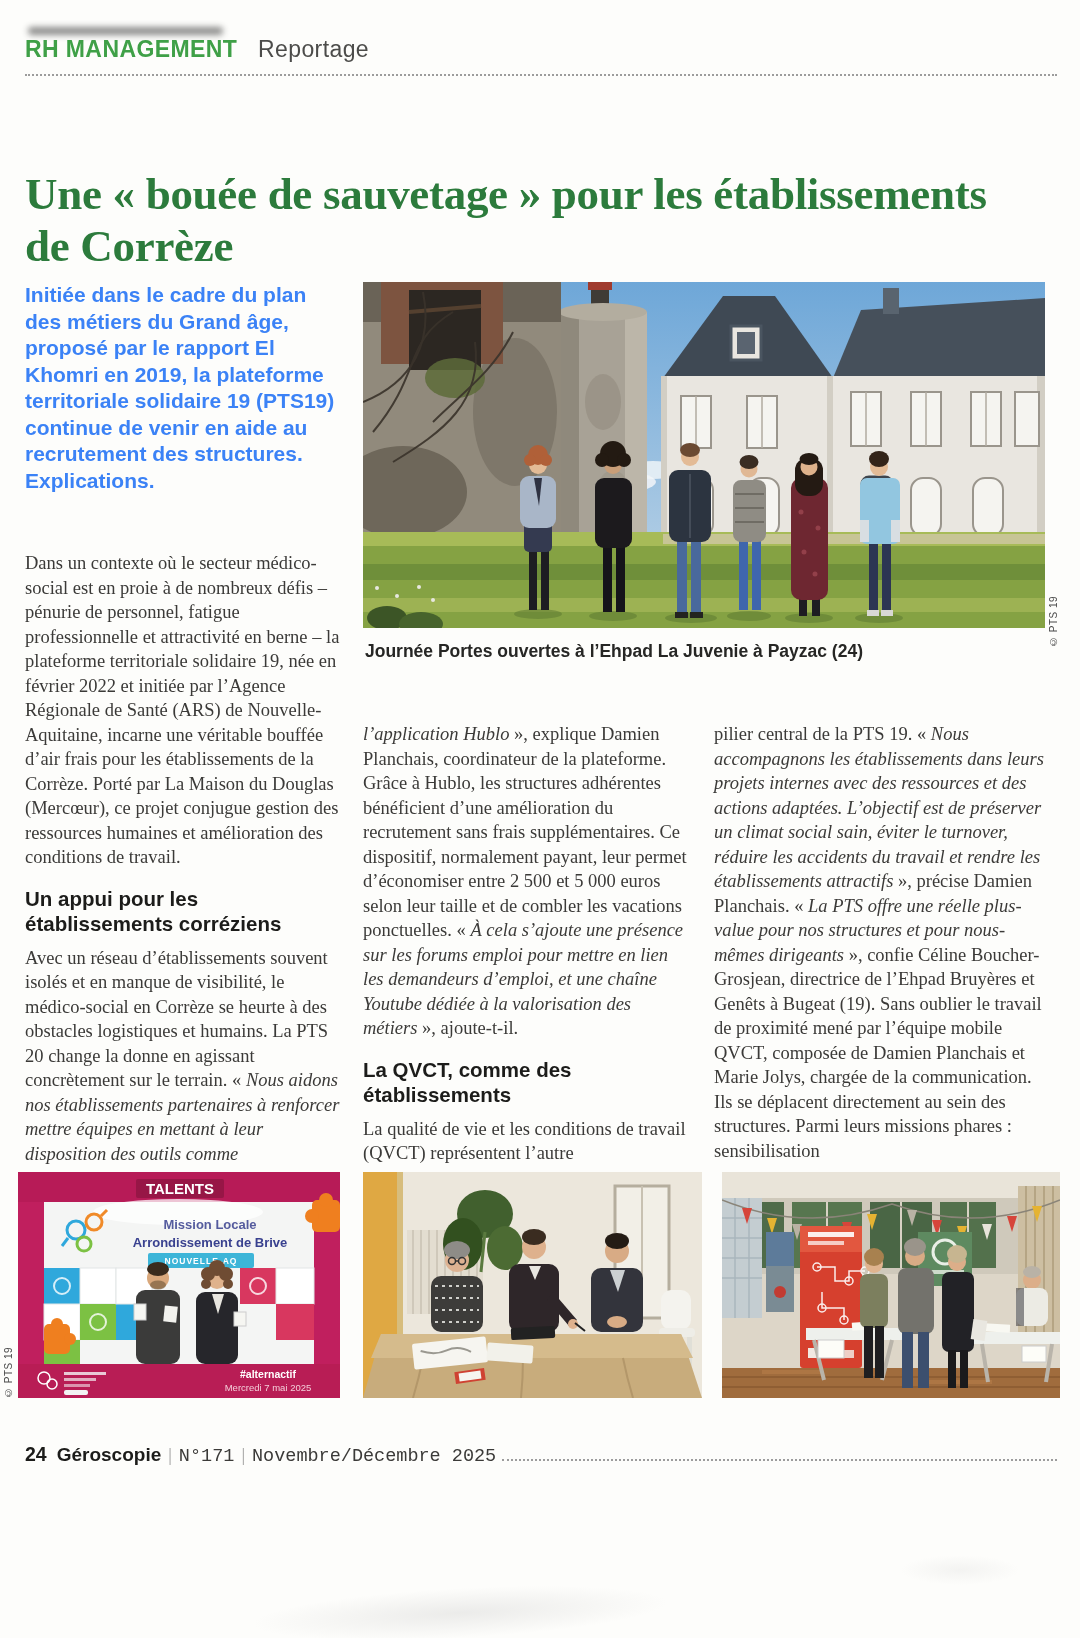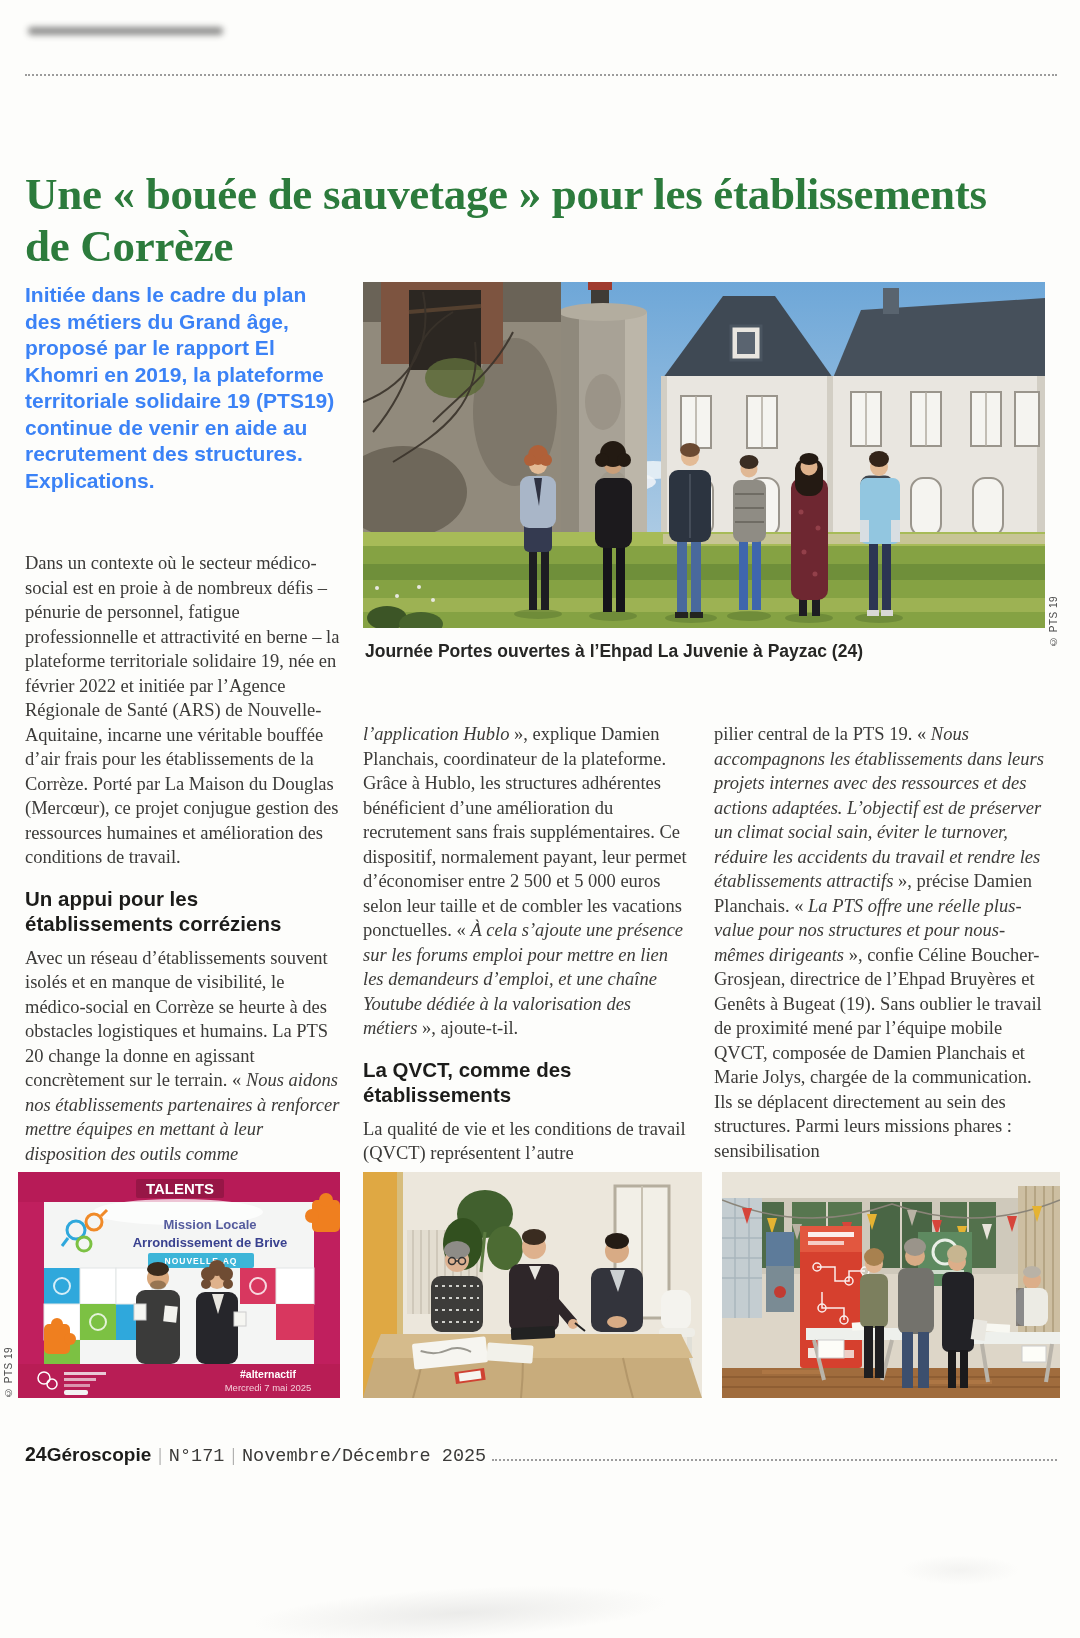--- a/index.html
+++ b/index.html
@@ -53,21 +53,21 @@
   .credit-talents{left:3px; top:1288px; height:110px;}
   .photo-talents{left:18px; top:1172px; width:322px; height:226px;}
   .photo-signing{left:363px; top:1172px; width:339px; height:226px;}
   .photo-forum{left:722px; top:1172px; width:338px; height:226px;}
   
   .footer{
     position:absolute; left:25px; top:1443px; right:23px;
     display:flex; align-items:baseline; font-size:18px; color:#3b3a38;
   }
   .footer .pg{font-weight:bold; font-size:19.5px; color:#1c1c1a;}
-  .footer .mag{font-weight:bold; font-size:19px; color:#1c1c1a; margin-left:0;}
+  .footer .mag{font-weight:bold; font-size:19px; color:#1c1c1a; margin-left:10px;}
   .footer .sep{color:#9a9a9a; margin:0 7px; font-family:"Liberation Serif", serif;}
   .footer .meta{font-family:Liberation Mono, monospace; font-size:18.5px;}
   .footer .leader{flex:1; border-bottom:2px dotted #9c9c9c; margin:0 0 4px 6px;}
   
   .smudge-top{
     position:absolute; left:28px; top:27px; width:195px; height:8px;
     background:#1c1c1c; filter:blur(3px); opacity:.5; border-radius:4px;
   }
   .smudge-bottom{
     position:absolute; left:250px; top:1588px; width:420px; height:50px;
@@ -80,20 +80,24 @@
     opacity:.12;
   }
 </style>
 </head>
 <body>
 
 <div class="page">
 
   <div class="smudge-top"></div>
 
+  <div class="kicker">
+    <span class="k1">RH MANAGEMENT</span>
+    <span class="k2">Reportage</span>
+  </div>
   <div class="rule-dotted rule-top"></div>
 
   <h1 class="title">Une « bouée de sauvetage » pour les établissements de Corrèze</h1>
 
   <div class="intro">Initiée dans le cadre du plan des métiers du Grand âge, proposé par le rapport El Khomri en 2019, la plateforme territoriale solidaire 19 (PTS19) continue de venir en aide au recrutement des structures. Explications.</div>
 
   <div class="col col-left serif">
     <p><span>Dans un contexte où le secteur médico-social est en proie à de nombreux défis – pénurie de personnel, fatigue professionnelle et attractivité en berne – la plateforme territoriale solidaire 19, née en février 2022 et initiée par l’Agence Régionale de Santé (ARS) de Nouvelle-Aquitaine, incarne une véritable bouffée d’air frais pour les établissements de la Corrèze. Porté par La Maison du Douglas (Mercœur), ce projet conjugue gestion des ressources humaines et amélioration des conditions de travail.</span></p>
     <h2 class="subhead">Un appui pour les établissements corréziens</h2>
     <p><span>Avec un réseau d’établissements souvent isolés et en manque de visibilité, le médico-social en Corrèze se heurte à des obstacles logistiques et humains. La PTS 20 change la donne en agissant concrètement sur le terrain. « </span><span class="it">Nous aidons nos établissements partenaires à renforcer mettre équipes en mettant à leur disposition des outils comme</span></p>

